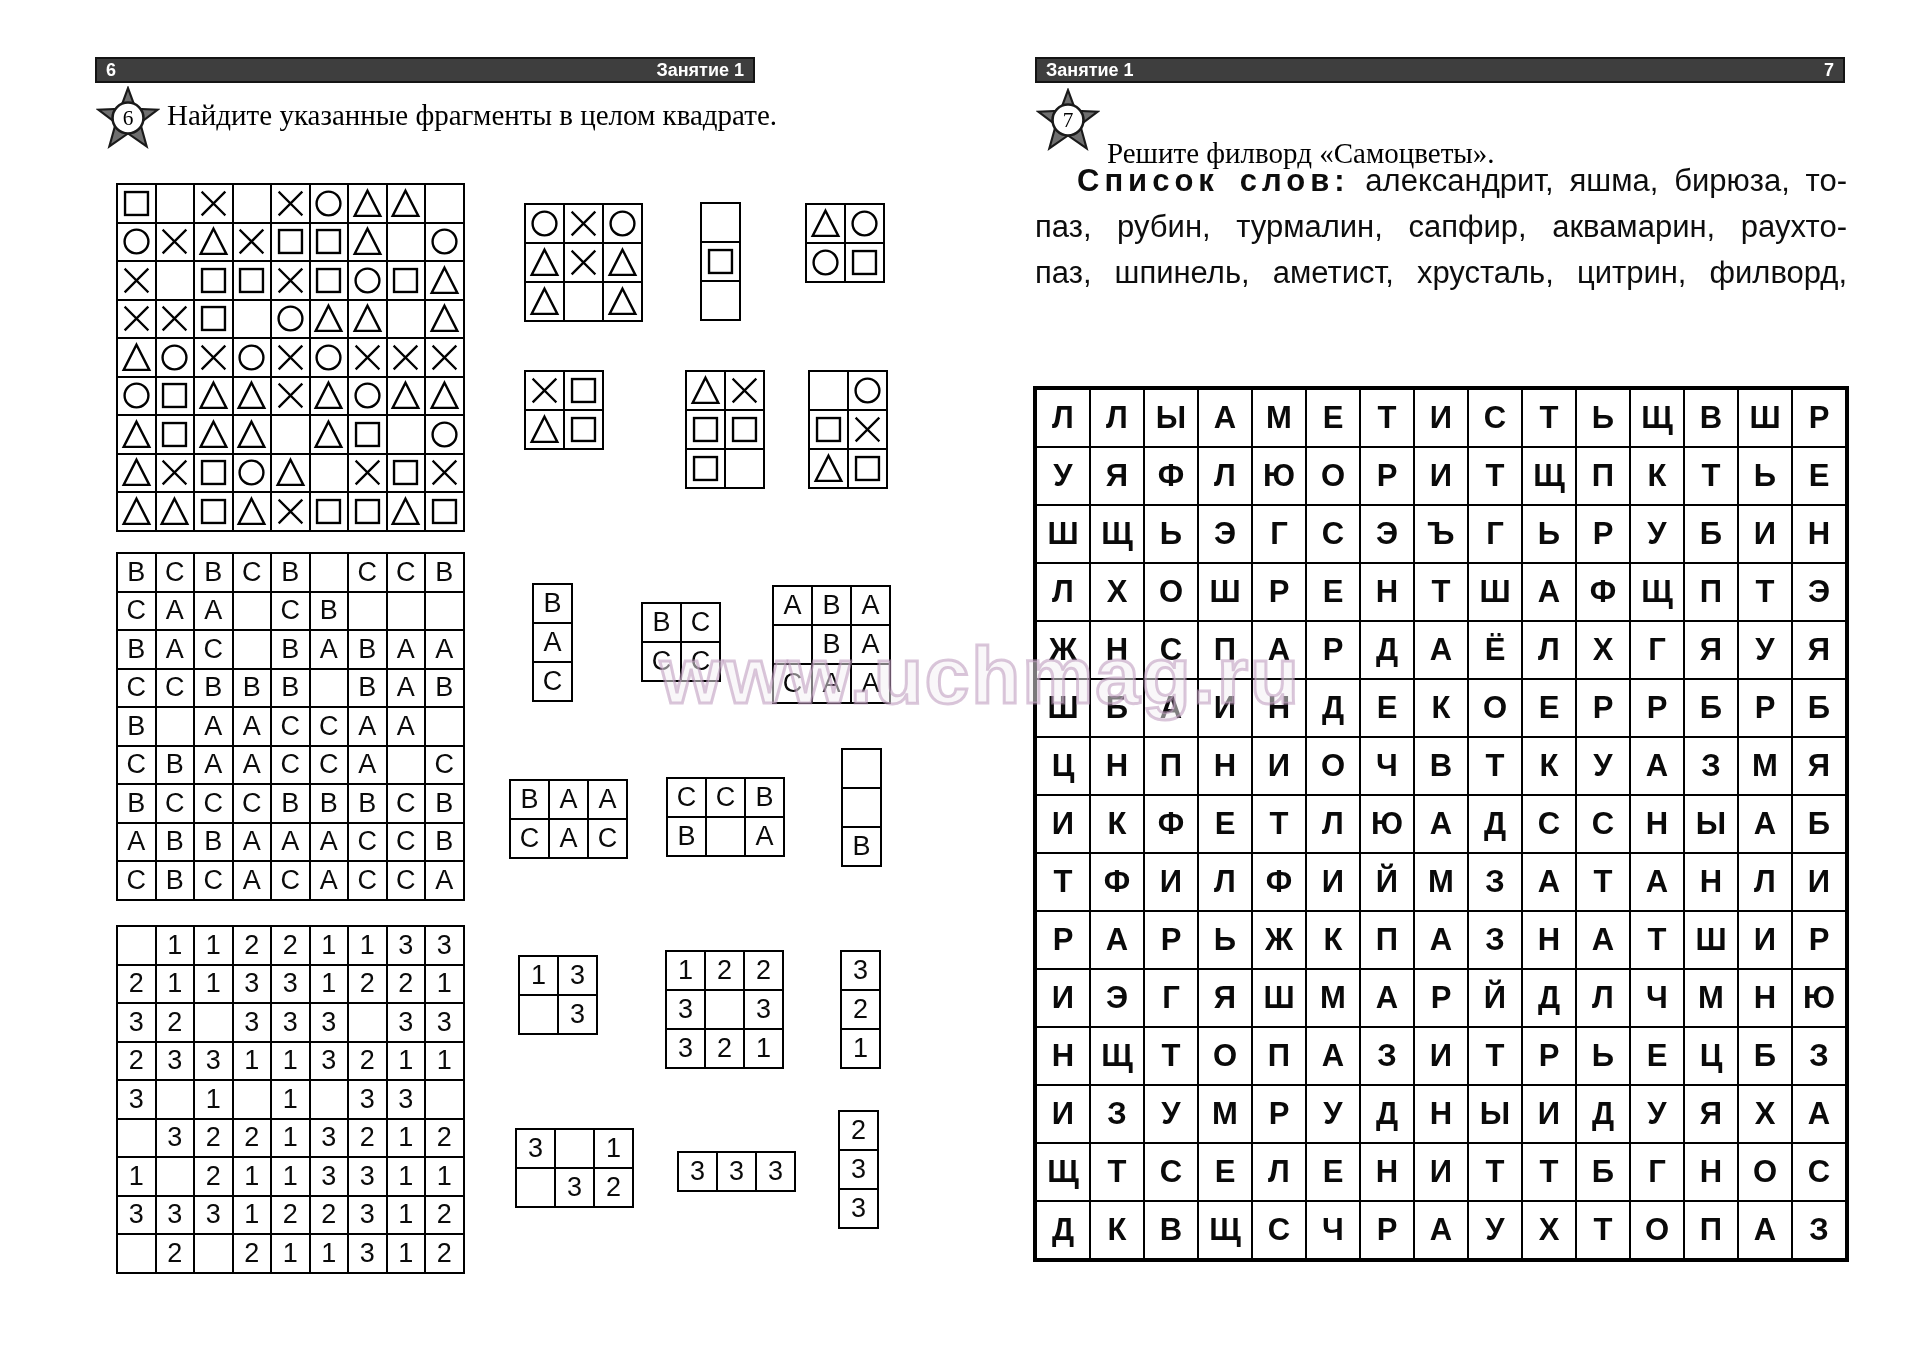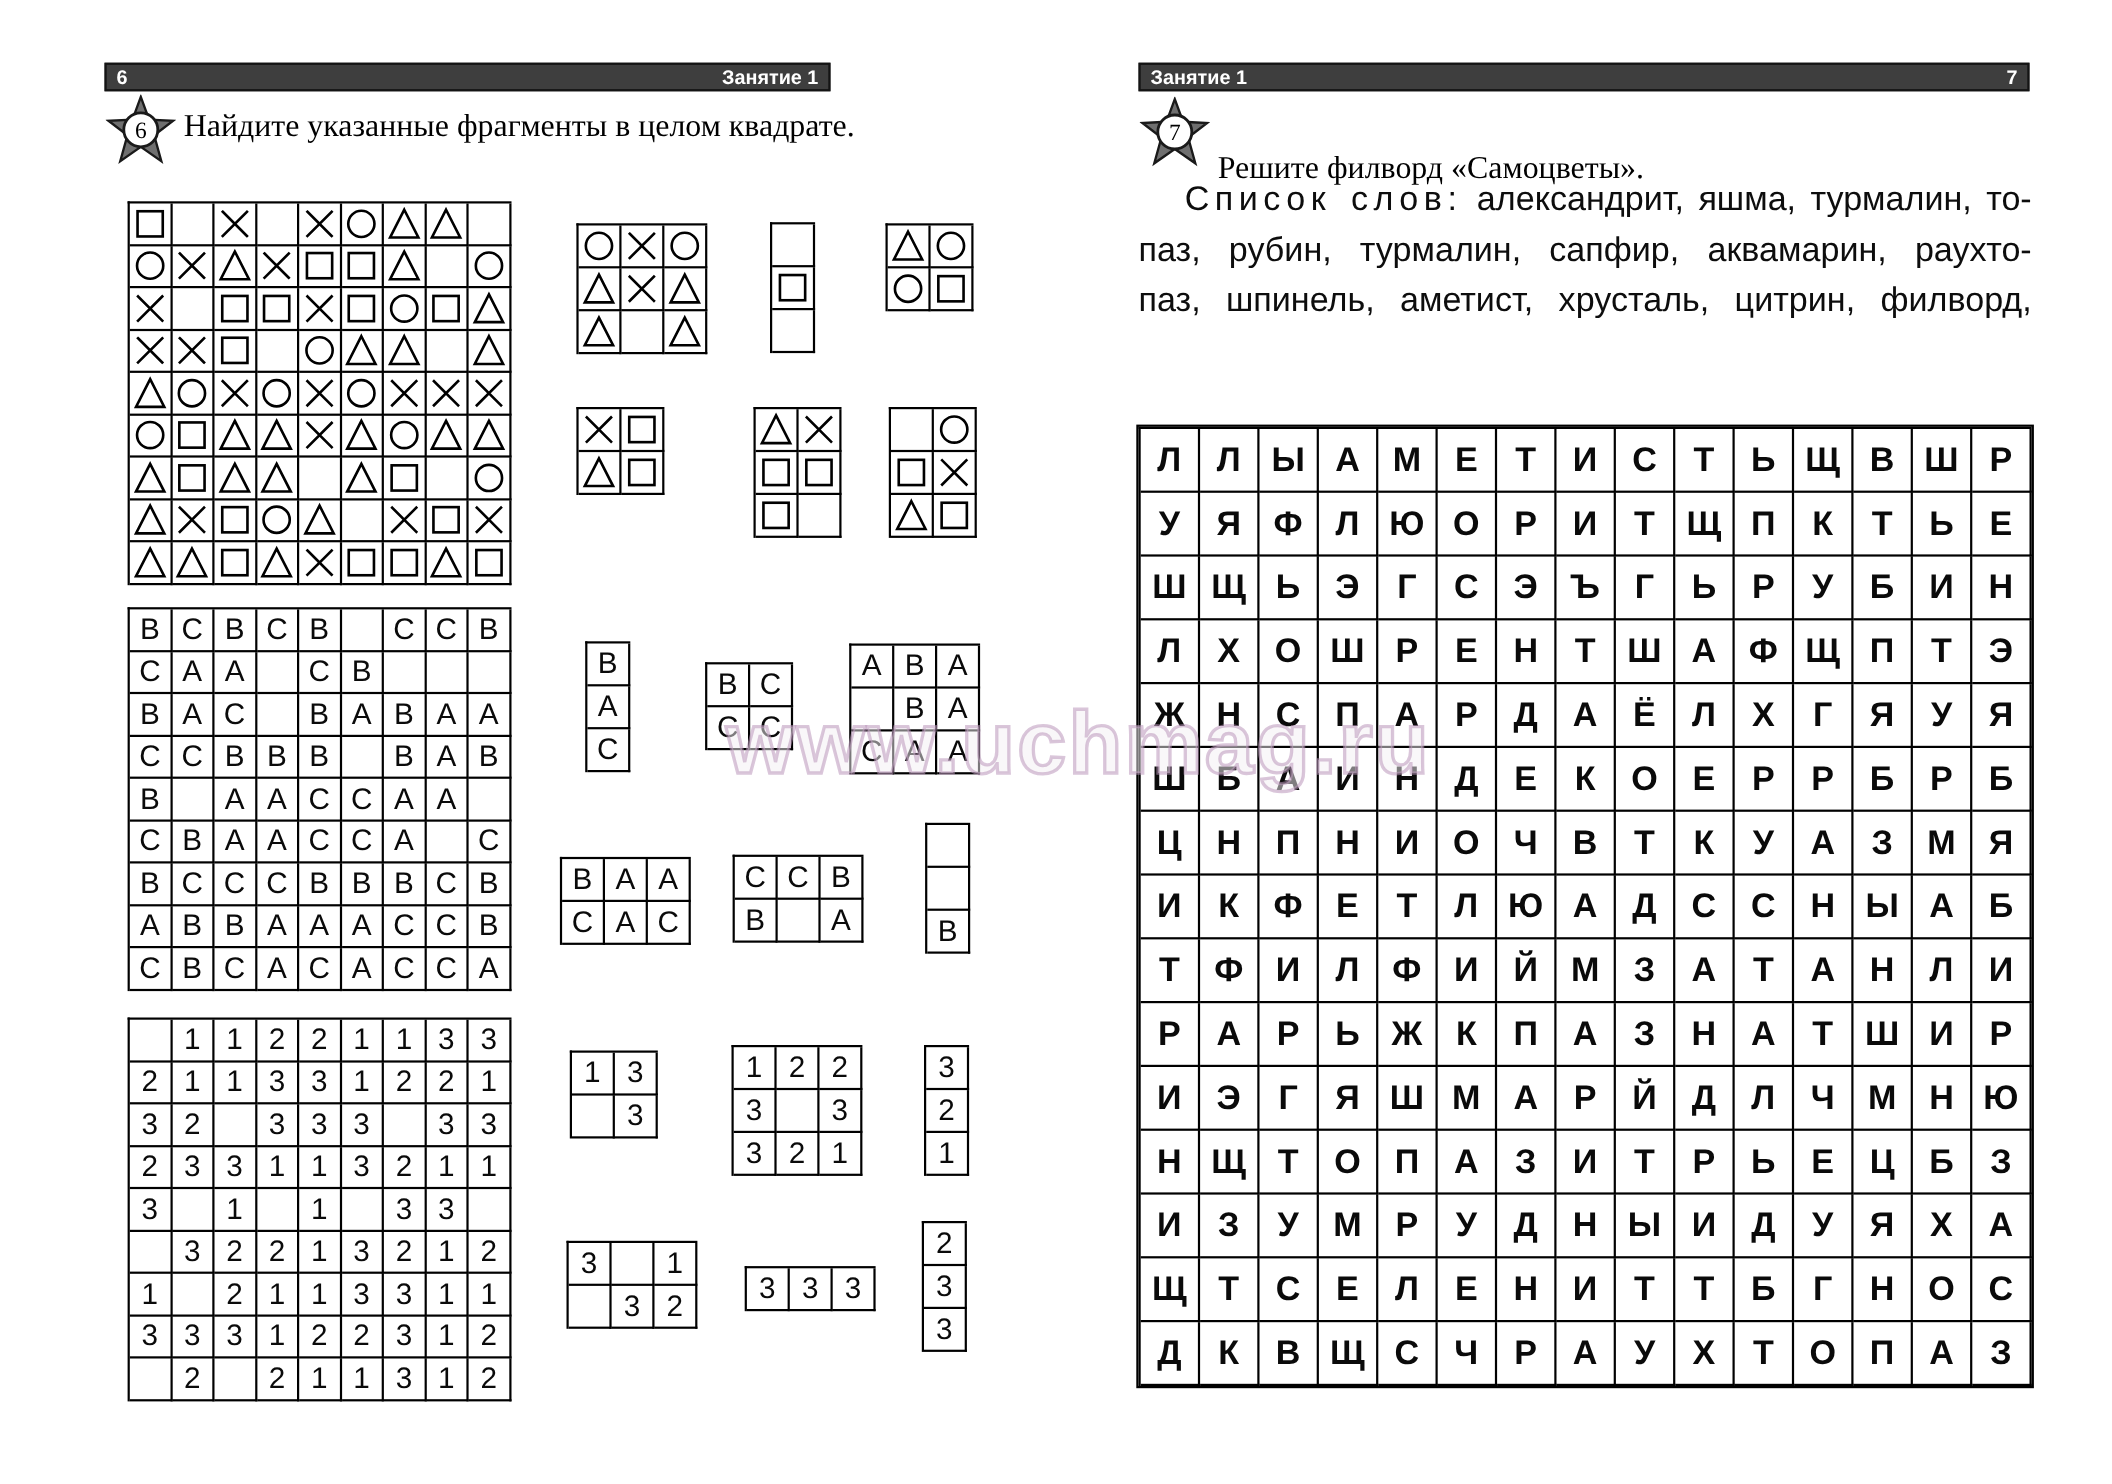--- a/index.html
+++ b/index.html
@@ -14,21 +14,21 @@
   #star-l{left:96px;top:86px;}
   #star-r{left:1036px;top:88px;}
   .star svg{width:64px;height:64px;}
   .task-title{position:absolute;font-family:"Liberation Serif",serif;font-size:29px;color:#000000;white-space:nowrap;}
   #title-l{left:167px;top:99px;}
   #title-r{left:1107px;top:101px;margin-top:36px;}
   .wordlist{position:absolute;left:1035px;top:158px;width:812px;font-size:31px;color:#0d0d0d;}
   .wl-line{line-height:46px;text-align:justify;text-align-last:justify;}
   .wl-first{padding-left:42px;}
   .wl-last{text-align-last:left;}
-  .wl-intro{letter-spacing:5px;}
+  .wl-intro{letter-spacing:5px;font-weight:bold;}
   
   .g{position:absolute;display:grid;border-top:2px solid #000;border-left:2px solid #000;
      box-sizing:border-box;background:#fff;color:#0a0a0a;}
   .g .cell{width:var(--cw);height:var(--ch);border-right:2px solid #000;border-bottom:2px solid #000;
      box-sizing:border-box;display:flex;align-items:center;justify-content:center;overflow:hidden;}
   .main-g{--cw:38.5px;--ch:38.5px;font-size:27px;}
   .frag-g{--cw:39px;--ch:39px;font-size:27px;}
   #shape-grid{left:116px;top:183px;}
   #letter-grid{left:116px;top:552px;}
   #number-grid{left:116px;top:925px;}
@@ -847,21 +847,21 @@
   <svg viewBox="0 0 60 60">
     <polygon points="30,2 37.1,21.3 57.6,22.3 41.4,34.7 47.5,56.7 30,44.5 12.5,56.7 18.6,34.7 2.4,22.3 22.9,21.3" fill="#6f6f6f" stroke="#1a1a1a" stroke-width="2"></polygon>
     <circle cx="30" cy="30" r="14.5" fill="#fff" stroke="#1a1a1a" stroke-width="2.4"></circle>
     <text x="30" y="37" text-anchor="middle" class="star-num">7</text>
   </svg>
 </div>
 <div class="task-title" id="title-r">Решите филворд «Самоцветы».</div>
 
 <div class="wordlist">
   <div class="wl-line wl-first">
-    <span class="wl-intro">Список слов:</span><span> александрит, яшма, турмалин, то-</span>
+    <span class="wl-intro">Список слов:</span><span> александрит, яшма, бирюза, то-</span>
   </div>
   <div class="wl-line">паз, рубин, турмалин, сапфир, аквамарин, раухто-</div>
   <div class="wl-line">паз, шпинель, аметист, хрусталь, цитрин, филворд,</div>
 </div>
 
 <div class="g" id="filword" style="grid-template-columns: repeat(15, var(--cw));">
     <div class="cell">Л</div>
     <div class="cell">Л</div>
     <div class="cell">Ы</div>
     <div class="cell">А</div>

